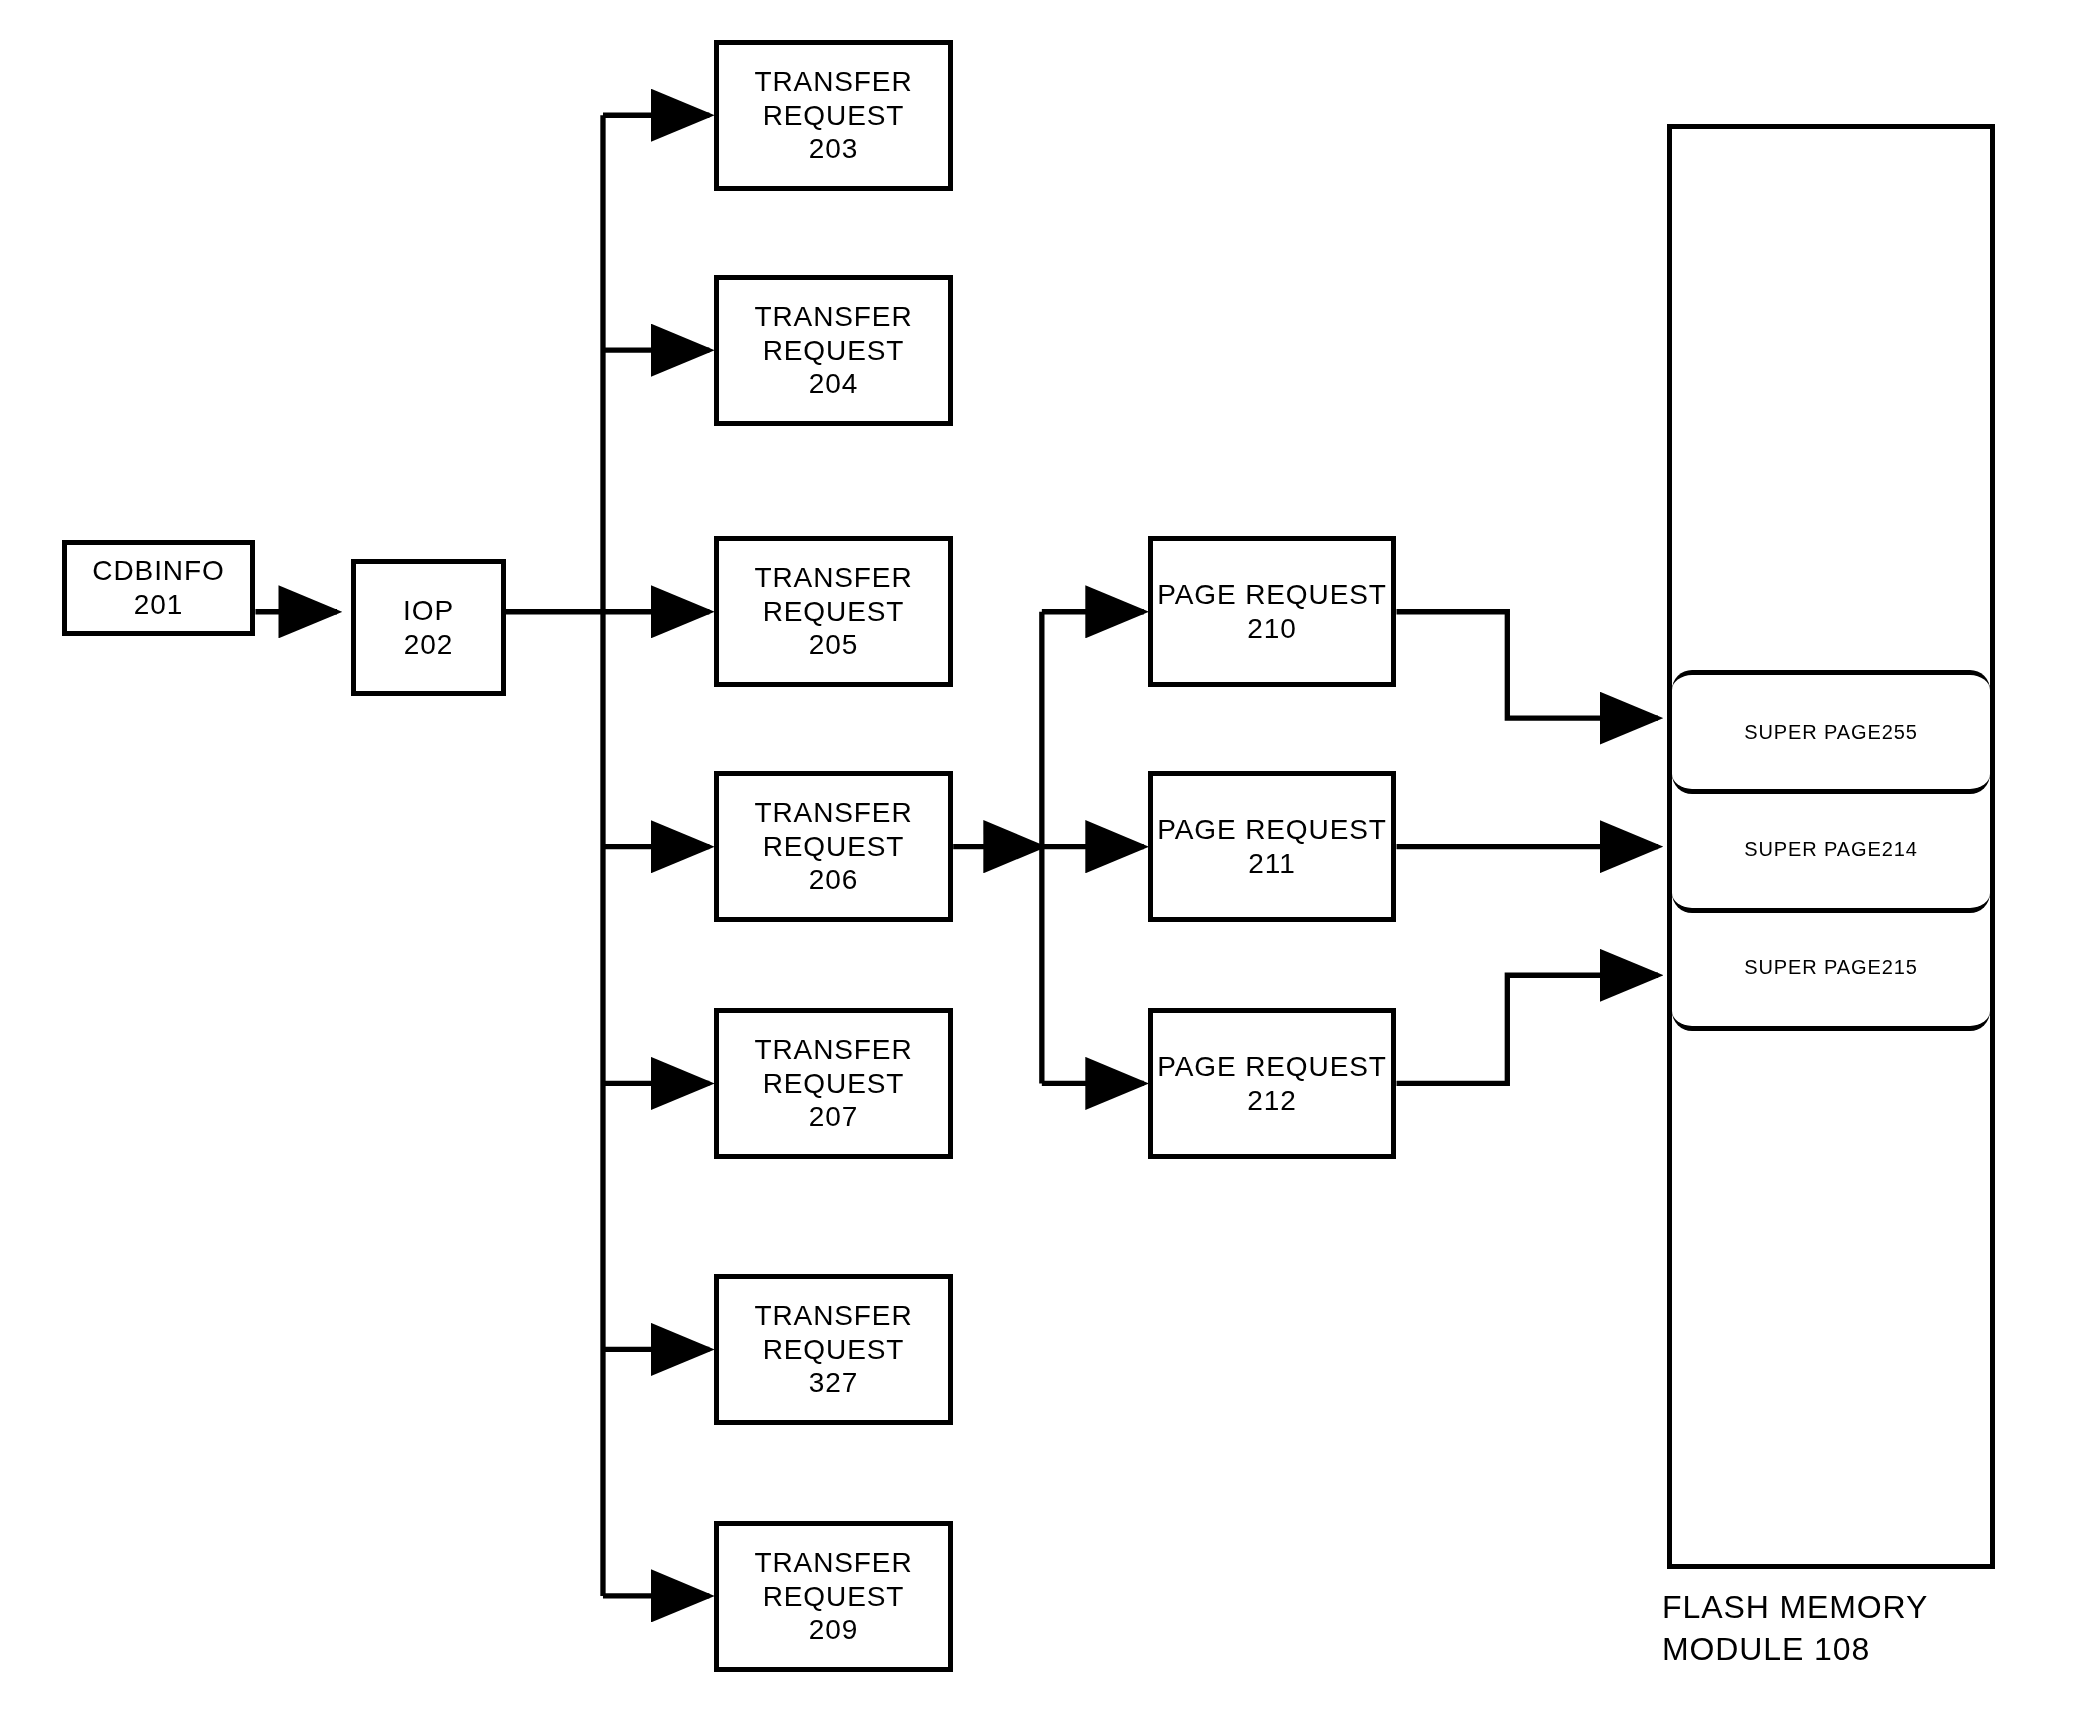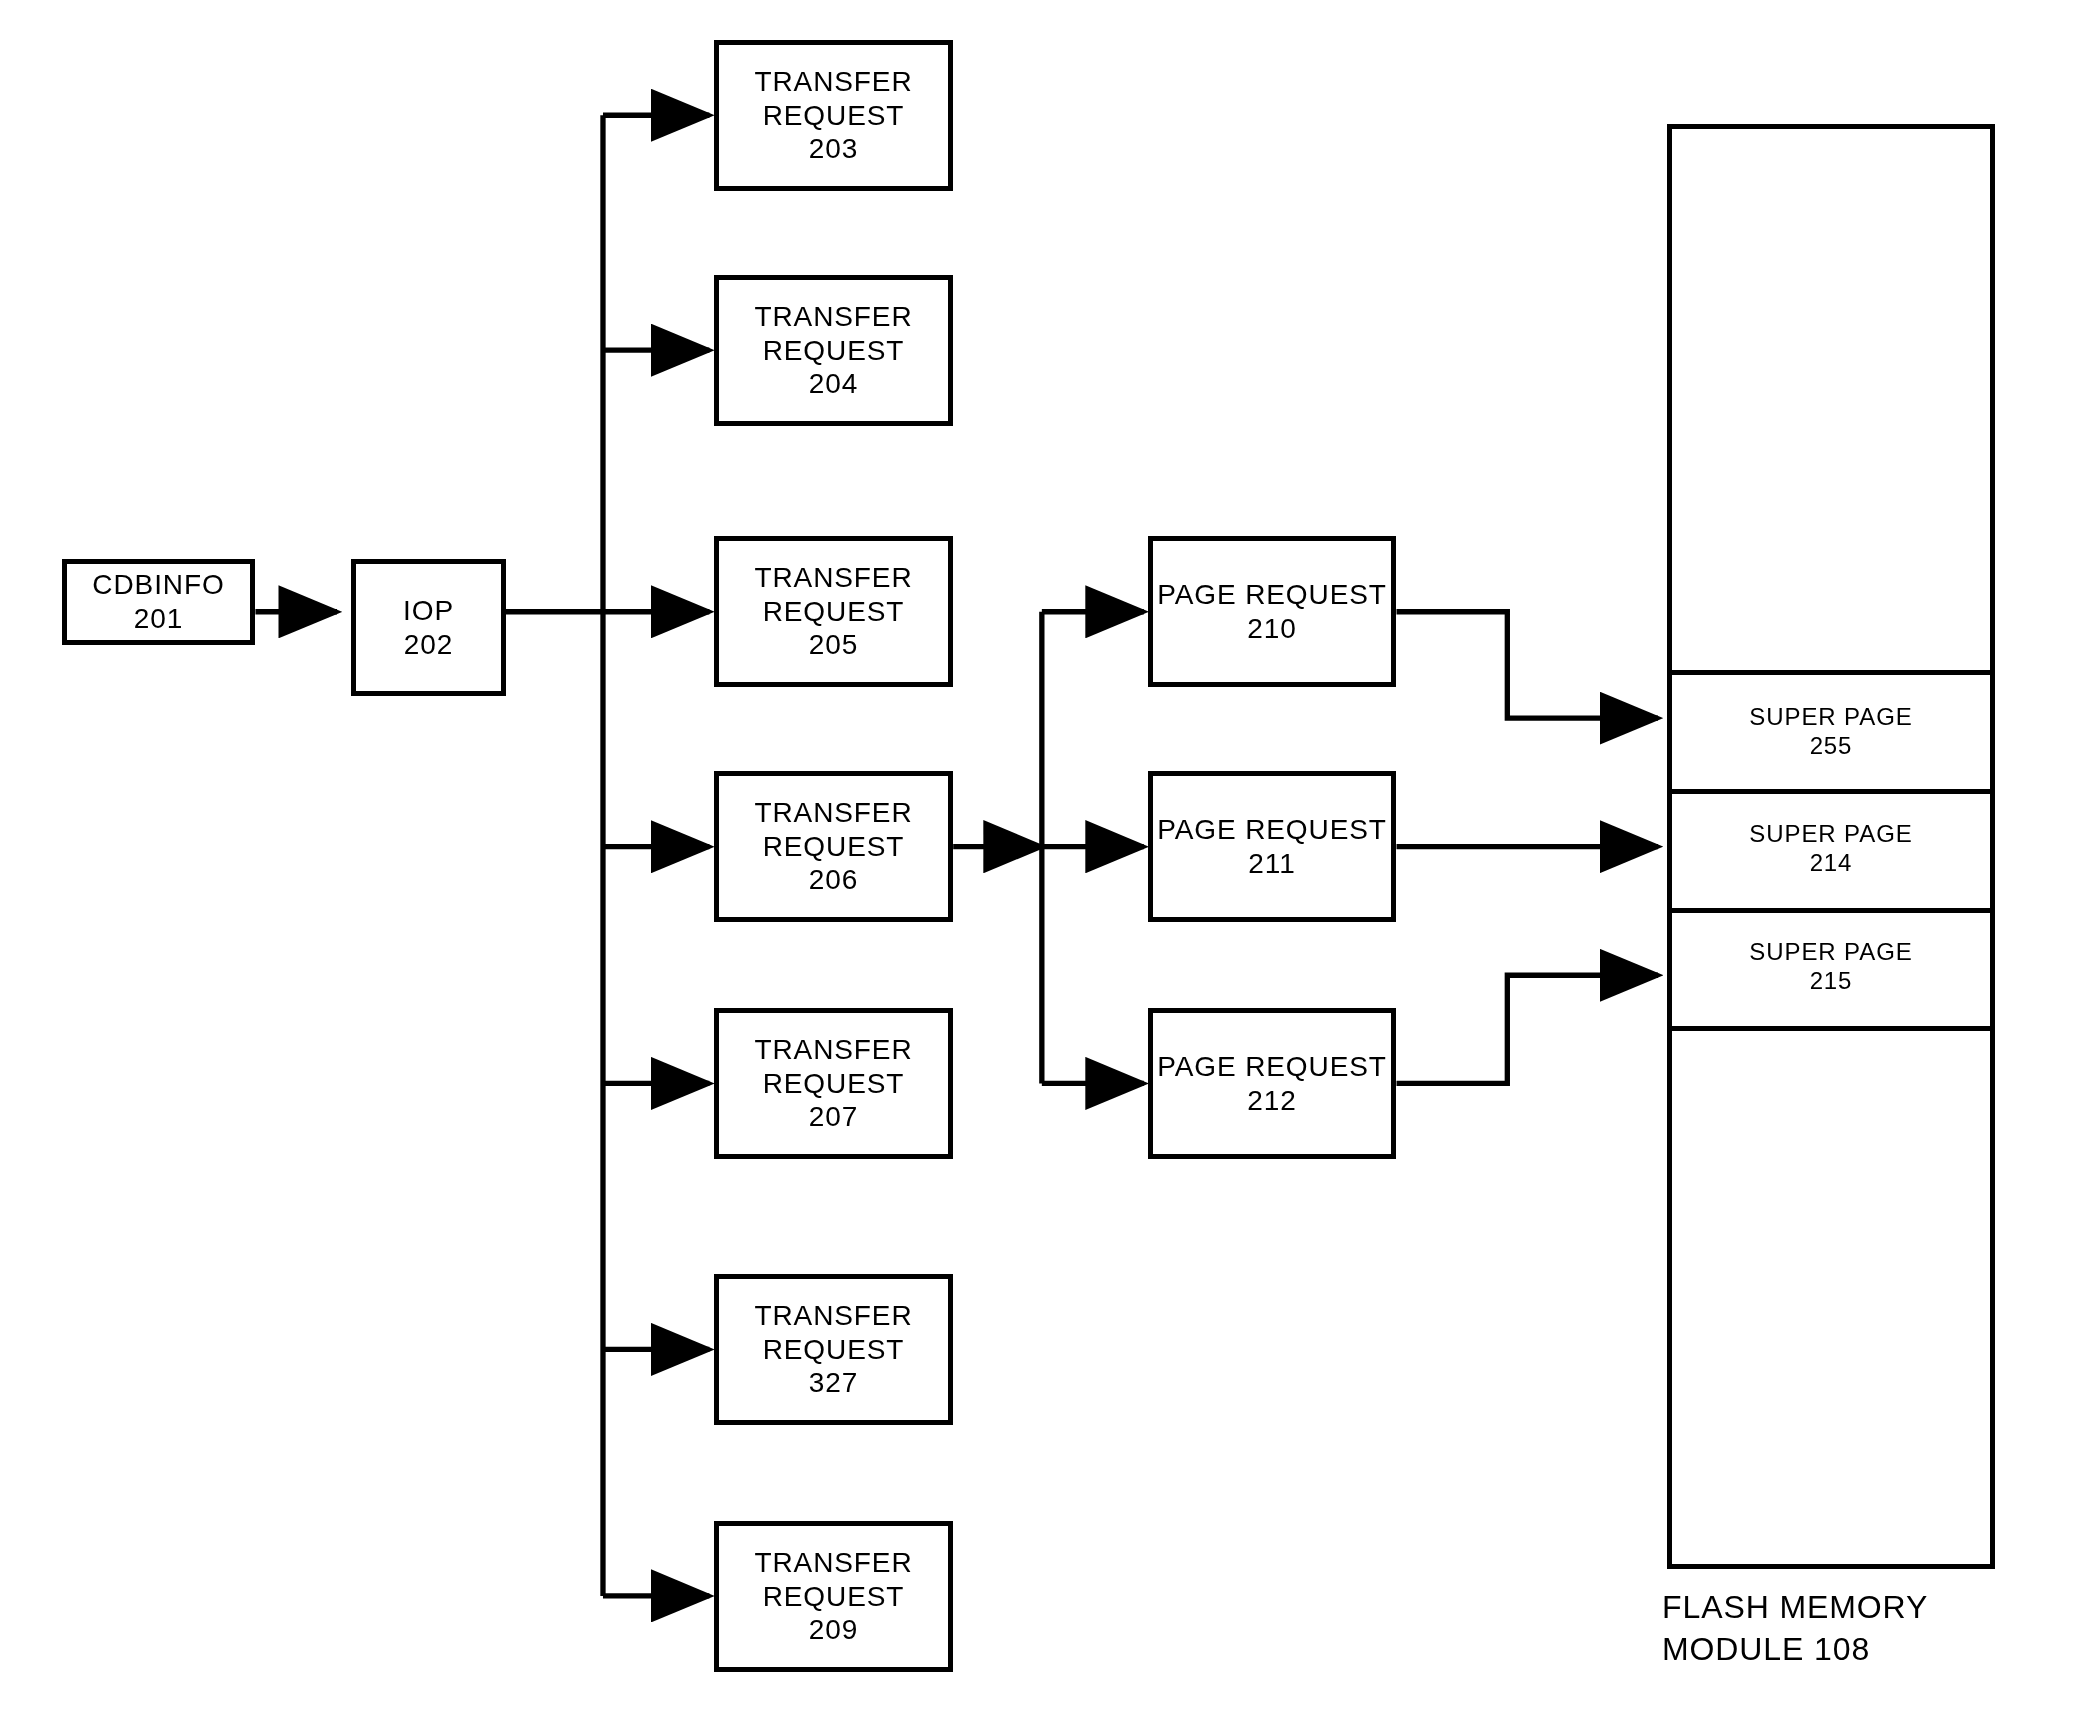--- a/index.html
+++ b/index.html
@@ -41,27 +41,28 @@
       width: 337px;
       letter-spacing: 0.9px;
     }
     .super-page {
       position: absolute;
       border-top: 5.3px solid #000;
       border-bottom: 5.3px solid #000;
       left: 0;
       right: 0;
       display: flex;
-      flex-direction: column;
+      flex-direction: row;
       justify-content: center;
       align-items: center;
       text-align: center;
-      font-size: 24px;
+      font-size: 20px;
       line-height: 1.2;
       letter-spacing: 0.9px;
+      border-radius: 20px;
     }
     svg {
       position: absolute;
       top: 0;
       left: 0;
       width: 2097px;
       height: 1728px;
       pointer-events: none;
     }
   </style>
@@ -97,21 +98,21 @@
   <line x1="1175" y1="955" x2="1290" y2="955" stroke="#000" stroke-width="6" marker-end="url(#arrowhead)"></line>
   <line x1="1175" y1="1222" x2="1290" y2="1222" stroke="#000" stroke-width="6" marker-end="url(#arrowhead)"></line>
 
   <polyline points="1575,690 1700,690 1700,810 1870,810" fill="none" stroke="#000" stroke-width="6" marker-end="url(#arrowhead)"></polyline>
 
   <line x1="1575" y1="955" x2="1870" y2="955" stroke="#000" stroke-width="6" marker-end="url(#arrowhead)"></line>
 
   <polyline points="1575,1222 1700,1222 1700,1100 1870,1100" fill="none" stroke="#000" stroke-width="6" marker-end="url(#arrowhead)"></polyline>
 </svg>
 
-<div class="box" style="left:62px; top:559px; width:193px; height:86px;">
+<div class="box" style="left:62px; top:540px; width:193px; height:96px;">
   <span>CDBINFO</span>
   <span>201</span>
 </div>
 
 <div class="box" style="left:351px; top:559px; width:155px; height:137px;">
   <span>IOP</span>
   <span>202</span>
 </div>
 
 <div class="box" style="left:714px; top:40px; width:239px; height:151px;">

